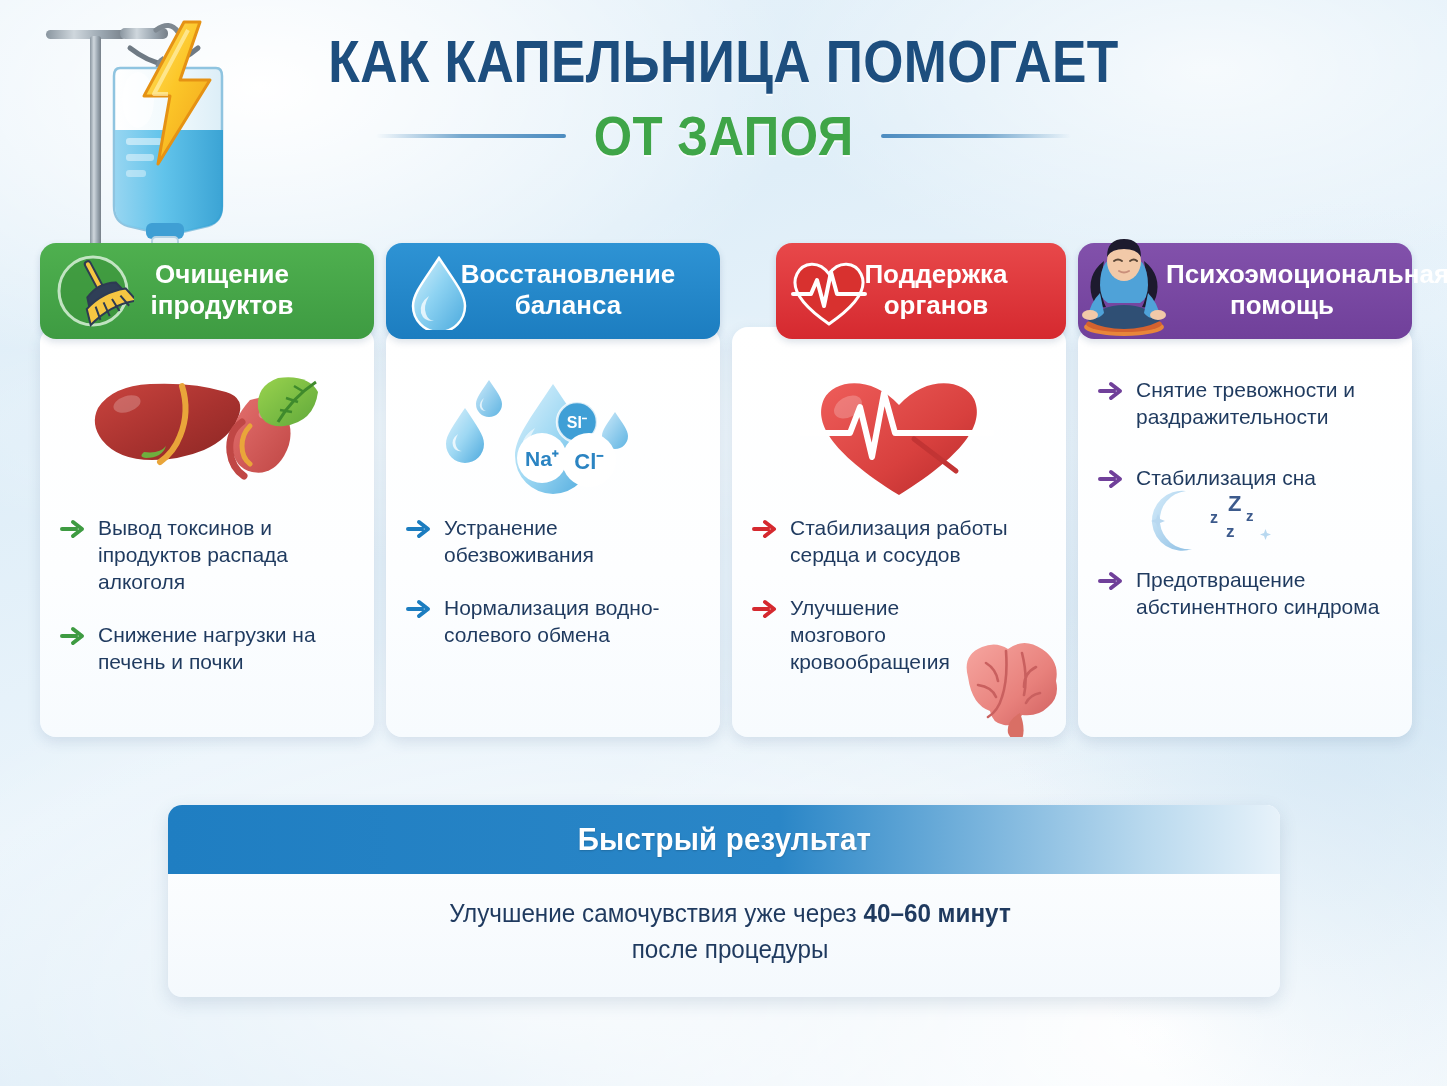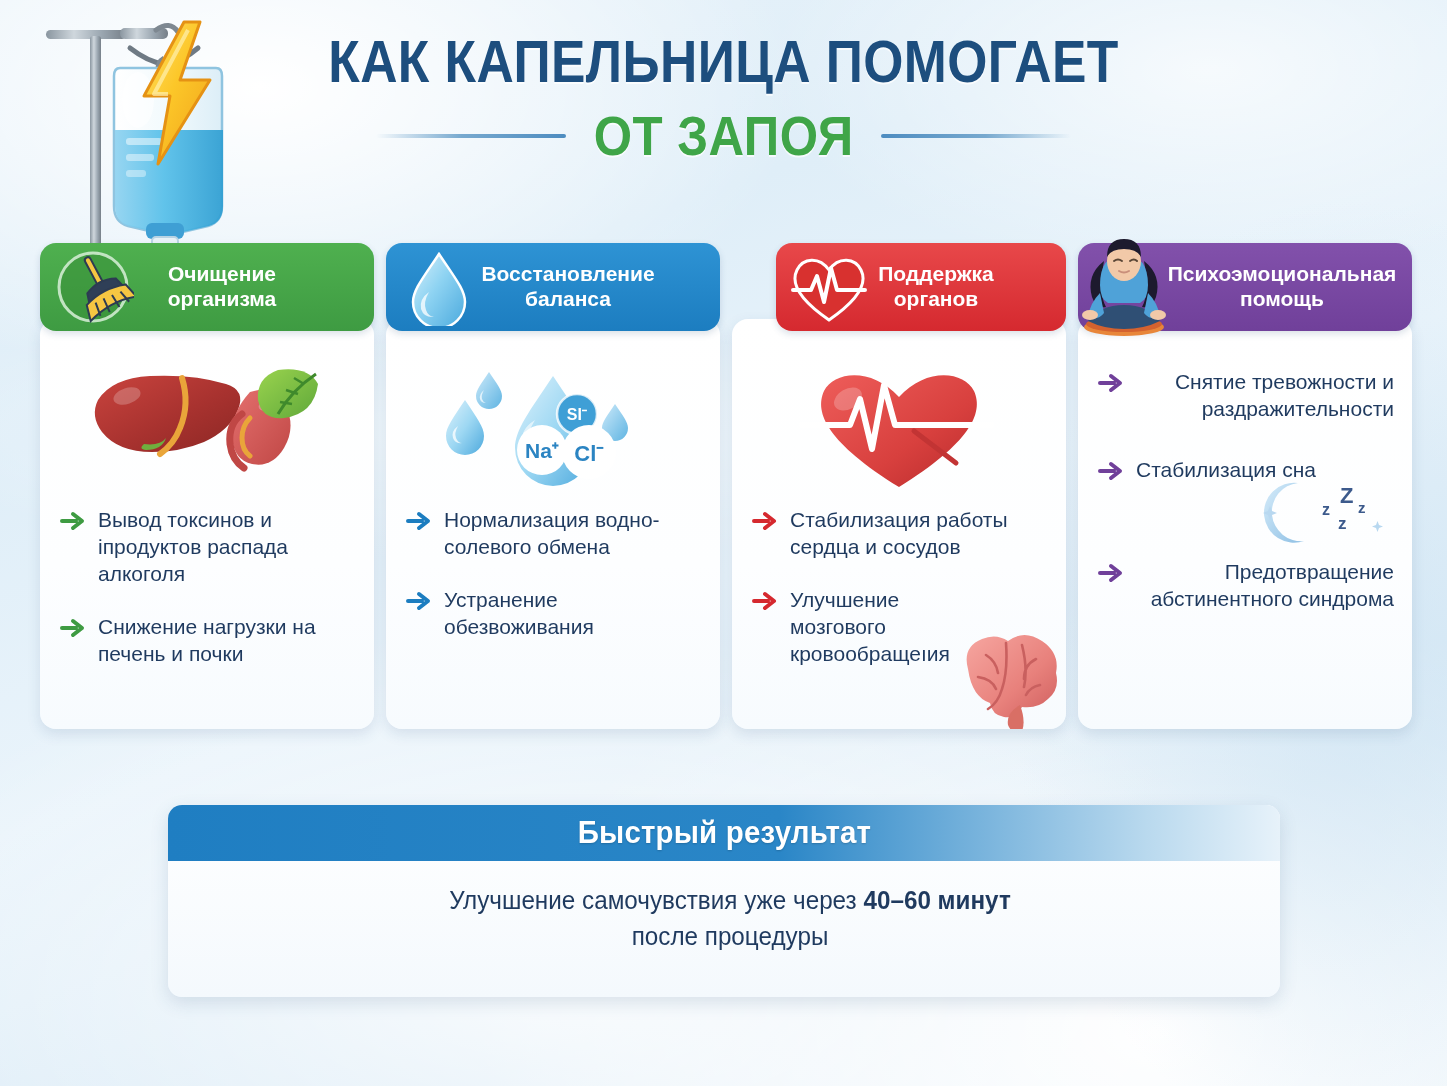--- a/index.html
+++ b/index.html
@@ -73,21 +73,21 @@
 
   .card { position: relative; width: 334px; }
 
   .card-head {
     position: relative;
     border-radius: 16px;
     padding: 16px 14px 18px 44px;
     min-height: 88px;
     display: flex; align-items: center;
     color: #ffffff;
-    font-size: 21px; font-weight: 700; line-height: 1.2;
+    font-size: 26px; font-weight: 700; line-height: 1.2;
     box-shadow: 0 3px 7px rgba(30,70,110,.16);
     z-index: 3;
   }
   .card-head.green  { background: linear-gradient(180deg,#4fb04f 0%, #3e9b42 100%); }
   .card-head.blue   { background: linear-gradient(180deg,#2e93d4 0%, #1c7dc0 100%); }
   .card-head.red    { background: linear-gradient(180deg,#e8484a 0%, #d5292f 100%); margin-left: 44px; }
   .card-head.purple { background: linear-gradient(180deg,#8251ab 0%, #70409a 100%); }
   .card-head .head-text { width: 100%; text-align: center; padding-left: 0; }
   .card-head.purple { padding-left: 88px; }
 
@@ -106,21 +106,21 @@
     min-height: 410px;
     padding: 34px 16px 18px 16px;
     z-index: 1;
     overflow: hidden;
   }
 
   .card-visual { height: 150px; display: flex; align-items: center; justify-content: center; position: relative; }
   .card-4 .card-visual { height: 10px; }
 
   .bullets { padding: 4px 2px 0 4px; }
-  .card-4 .bullets { padding-top: 6px; text-align: right; }
+  .card-4 .bullets { padding-top: 6px; }
 
   .bullet { display: flex; gap: 12px; margin-bottom: 26px; align-items: flex-start; position: relative; }
   .bullet:last-child { margin-bottom: 0; }
   .bullet .arrow { flex: 0 0 auto; margin-top: 4px; }
   .bullet .txt {
     font-size: 21px; line-height: 1.28; color: #1f3a5f; font-weight: 400;
   }
   .card-4 .bullet { margin-bottom: 34px; }
 
   .sleep-icon { margin: -10px 0 6px 44px; }
@@ -128,21 +128,21 @@
   .brain-float { position: absolute; right: -4px; bottom: -8px; width: 122px; height: 112px; }
 
   
   .banner {
     position: absolute; left: 168px; top: 805px; width: 1112px; height: 192px;
     border-radius: 14px; overflow: hidden;
     background: linear-gradient(180deg,#ffffff 0%, #f4f9fd 100%);
     box-shadow: 0 6px 18px rgba(40,80,120,.15);
   }
   .banner-head {
-    height: 56px;
+    height: 69px;
     background: linear-gradient(90deg,#1f7ec2 0%, #2a86c7 55%, #b9d9ee 88%, #e7f2fa 100%);
     display: flex; align-items: center; justify-content: center;
   }
   .banner-head .t {
     color: #fff; font-size: 31px; font-weight: 700; letter-spacing: .2px;
     transform: scaleX(.95);
     text-shadow: 0 1px 2px rgba(0,0,0,.18);
   }
   .banner-body { padding: 22px 40px 0 40px; text-align: center; margin-left: 12px; }
   .banner-line {
@@ -226,21 +226,21 @@
             <circle cx="41" cy="41" r="34" fill="none" stroke="#d8f0d8" stroke-width="3" opacity="0.85"></circle>
             <g transform="rotate(-28 41 41)">
               <rect x="46" y="12" width="6" height="32" rx="3" fill="#f6c642" stroke="#2d3b52" stroke-width="2"></rect>
               <path d="M33 44 q16 -8 32 0 l3 10 q-19 -7 -38 0 z" fill="#2f3f57" stroke="#2d3b52" stroke-width="2"></path>
               <path d="M27 54 q21 -8 44 0 l4 16 q-24 -9 -52 0 z" fill="#f6c642" stroke="#2d3b52" stroke-width="2"></path>
               <path d="M36 56 l-2 14 M45 56 l-1 15 M54 57 l1 14 M63 58 l3 13" stroke="#2d3b52" stroke-width="2" fill="none"></path>
             </g>
           </svg>
         </span>
         <span class="head-text">
-          <span>Очищение</span><br><span>организма</span>
+          <span>Очищение</span><br><span>іпродуктов</span>
         </span>
       </div>
       <div class="card-body">
         <div class="card-visual">
           <svg width="250" height="140" viewBox="0 0 250 140">
             <defs>
               <linearGradient id="liverG" x1="0" y1="0" x2="1" y2="1">
                 <stop offset="0%" stop-color="#c9443e"></stop>
                 <stop offset="55%" stop-color="#a8322f"></stop>
                 <stop offset="100%" stop-color="#8c2724"></stop>
@@ -345,29 +345,29 @@
             <text x="146" y="103" text-anchor="middle" font-family="Liberation Sans, sans-serif" font-size="22" font-weight="700" fill="#2b84c2">Cl⁻</text>
           </svg>
         </div>
         <div class="bullets">
           <div class="bullet">
             <span class="arrow">
               <svg width="26" height="20" viewBox="0 0 26 20">
                   <path d="M2 10 h14 M13 3 l9 7 -9 7" stroke="#1c7dc0" stroke-width="4" fill="none" stroke-linecap="round" stroke-linejoin="round"></path>
                 </svg>
             </span>
+            <span class="txt">Устранение обезвоживания</span>
+          </div>
+          <div class="bullet">
+            <span class="arrow">
+              <svg width="26" height="20" viewBox="0 0 26 20">
+                  <path d="M2 10 h14 M13 3 l9 7 -9 7" stroke="#1c7dc0" stroke-width="4" fill="none" stroke-linecap="round" stroke-linejoin="round"></path>
+                </svg>
+            </span>
             <span class="txt">Нормализация водно-солевого обмена</span>
-          </div>
-          <div class="bullet">
-            <span class="arrow">
-              <svg width="26" height="20" viewBox="0 0 26 20">
-                  <path d="M2 10 h14 M13 3 l9 7 -9 7" stroke="#1c7dc0" stroke-width="4" fill="none" stroke-linecap="round" stroke-linejoin="round"></path>
-                </svg>
-            </span>
-            <span class="txt">Устранение обезвоживания</span>
           </div>
         </div>
       </div>
     </div>
 
     <div class="card card-3">
       <div class="card-head red">
         <span class="head-icon">
           <svg width="80" height="74" viewBox="0 0 80 74">
             <path d="M40 70 C 8 48, 2 32, 8 20 C 14 8, 30 6, 40 20 C 50 6, 66 8, 72 20 C 78 32, 72 48, 40 70 z" fill="#d8312f" stroke="#ffffff" stroke-width="3"></path>

